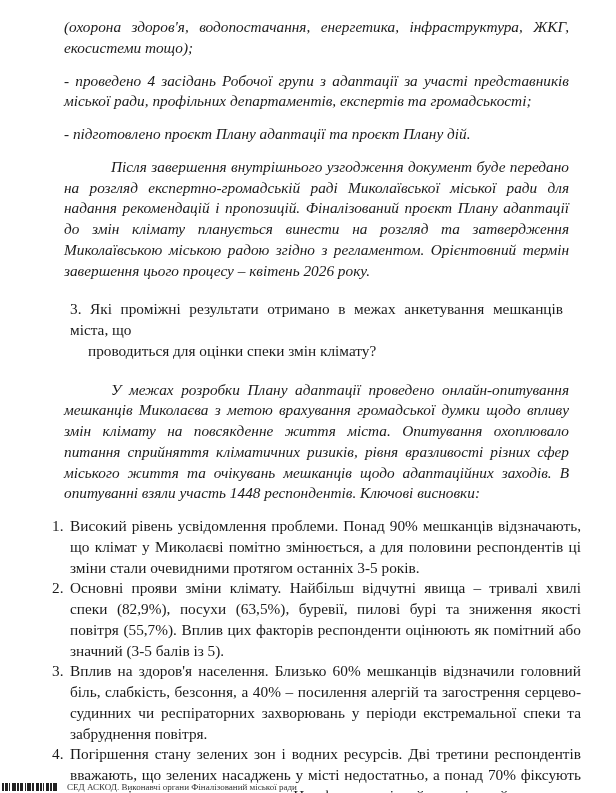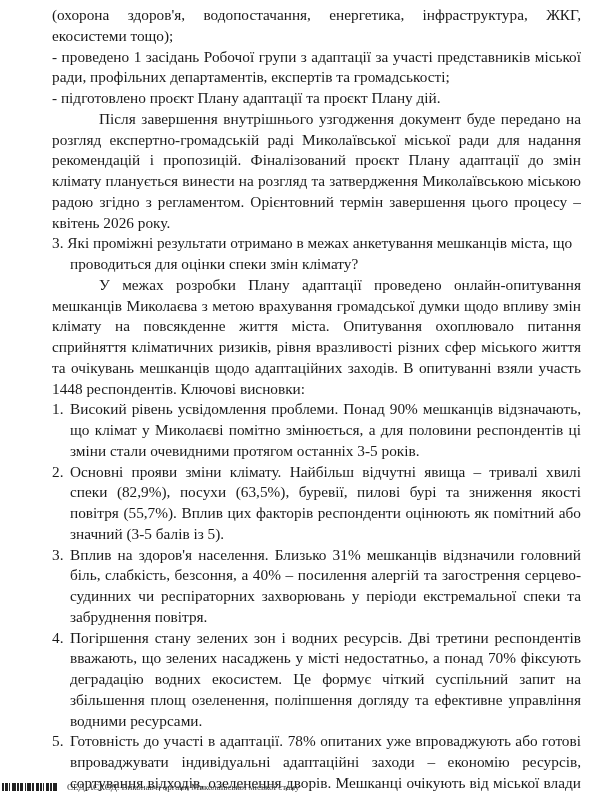--- a/index.html
+++ b/index.html
@@ -2,61 +2,61 @@
 <html><head>
 <meta charset="utf-8">
 <style>
   html, body { margin: 0; padding: 0; background: #ffffff; }
   body { width: 616px; height: 793px; overflow: hidden; position: relative; }
   .page {
     position: absolute; left: 52px; top: 5px; width: 529px;
     font-family: "Liberation Serif", "DejaVu Serif", serif;
     font-size: 15.3px; line-height: 20.75px; color: #1a1a1a;
   }
-  .p { margin: 0; text-align: justify; }
+  .p { margin: 12px; text-align: justify; font-style: italic; }
   .p.last-left { text-align-last: left; }
   .indent { text-indent: 47px; }
-  .q { margin: 0; text-align: justify; padding-left: 0; }
+  .q { margin: 18px; text-align: justify; padding-left: 0; }
   .q .cont { display: block; padding-left: 18px; }
   ol.findings { margin: 0; padding: 0; list-style: none; }
   ol.findings li { position: relative; padding-left: 18px; text-align: justify; }
   ol.findings li .num { position: absolute; left: 0; top: 0; }
   .footer {
     position: absolute; left: 2px; top: 781px; height: 12px; width: 400px;
     display: flex; align-items: center; gap: 10px;
     font-family: "Liberation Serif", serif; font-size: 9px; color: #333;
   }
   .barcode { display: flex; height: 8px; gap: 0; }
   .barcode span { display: inline-block; height: 8px; background: #222; }
 </style>
 </head>
 <body>
 
 <div class="page">
   <p class="p last-left">(охорона здоров'я, водопостачання, енергетика, інфраструктура, ЖКГ, екосистеми тощо);</p>
-  <p class="p last-left">- проведено 1 засідань Робочої групи з адаптації за участі представників міської ради, профільних департаментів, експертів та громадськості;</p>
+  <p class="p last-left">- проведено 4 засідань Робочої групи з адаптації за участі представників міської ради, профільних департаментів, експертів та громадськості;</p>
   <p class="p last-left">- підготовлено проєкт Плану адаптації та проєкт Плану дій.</p>
   <p class="p indent last-left">Після завершення внутрішнього узгодження документ буде передано на розгляд експертно-громадській раді Миколаївської міської ради для надання рекомендацій і пропозицій. Фіналізований проєкт Плану адаптації до змін клімату планується винести на розгляд та затвердження Миколаївською міською радою згідно з регламентом. Орієнтовний термін завершення цього процесу – квітень 2026 року.</p>
   <div class="q">
     <span>3. Які проміжні результати отримано в межах анкетування мешканців міста, що</span>
     <span class="cont">проводиться для оцінки спеки змін клімату?</span>
   </div>
   <p class="p indent last-left">У межах розробки Плану адаптації проведено онлайн-опитування мешканців Миколаєва з метою врахування громадської думки щодо впливу змін клімату на повсякденне життя міста. Опитування охоплювало питання сприйняття кліматичних ризиків, рівня вразливості різних сфер міського життя та очікувань мешканців щодо адаптаційних заходів. В опитуванні взяли участь 1448 респондентів. Ключові висновки:</p>
   <ol class="findings">
     <li>
       <span class="num">1.</span>
       <span>Високий рівень усвідомлення проблеми. Понад 90% мешканців відзначають, що клімат у Миколаєві помітно змінюється, а для половини респондентів ці зміни стали очевидними протягом останніх 3-5 років.</span>
     </li>
     <li>
       <span class="num">2.</span>
       <span>Основні прояви зміни клімату. Найбільш відчутні явища – тривалі хвилі спеки (82,9%), посухи (63,5%), буревії, пилові бурі та зниження якості повітря (55,7%). Вплив цих факторів респонденти оцінюють як помітний або значний (3-5 балів із 5).</span>
     </li>
     <li>
       <span class="num">3.</span>
-      <span>Вплив на здоров'я населення. Близько 31% мешканців відзначили головний біль, слабкість, безсоння, а 40% – посилення алергій та загострення серцево-судинних чи респіраторних захворювань у періоди екстремальної спеки та забруднення повітря.</span>
+      <span>Вплив на здоров'я населення. Близько 60% мешканців відзначили головний біль, слабкість, безсоння, а 40% – посилення алергій та загострення серцево-судинних чи респіраторних захворювань у періоди екстремальної спеки та забруднення повітря.</span>
     </li>
     <li>
       <span class="num">4.</span>
       <span>Погіршення стану зелених зон і водних ресурсів. Дві третини респондентів вважають, що зелених насаджень у місті недостатньо, а понад 70% фіксують деградацію водних екосистем. Це формує чіткий суспільний запит на збільшення площ озеленення, поліпшення догляду та ефективне управління водними ресурсами.</span>
     </li>
     <li>
       <span class="num">5.</span>
       <span>Готовність до участі в адаптації. 78% опитаних уже впроваджують або готові впроваджувати індивідуальні адаптаційні заходи – економію ресурсів, сортування відходів, озеленення дворів. Мешканці очікують від міської влади практичних стимулів і підтримки таких ініціатив.</span>
     </li>
   </ol>
@@ -88,14 +88,14 @@
       <span style="width:2px"></span>
       <span style="width:1px;background:#fff"></span>
       <span style="width:1px"></span>
       <span style="width:2px;background:#fff"></span>
       <span style="width:3px"></span>
       <span style="width:1px;background:#fff"></span>
       <span style="width:2px"></span>
       <span style="width:1px;background:#fff"></span>
       <span style="width:4px"></span>
   </div>
-  <span>СЕД АСКОД. Виконавчі органи Миколаївської міської стану</span>
+  <span>СЕД АСКОД. Виконавчі органи Фіналізований міської ради</span>
 </div>
 
 </body></html>

